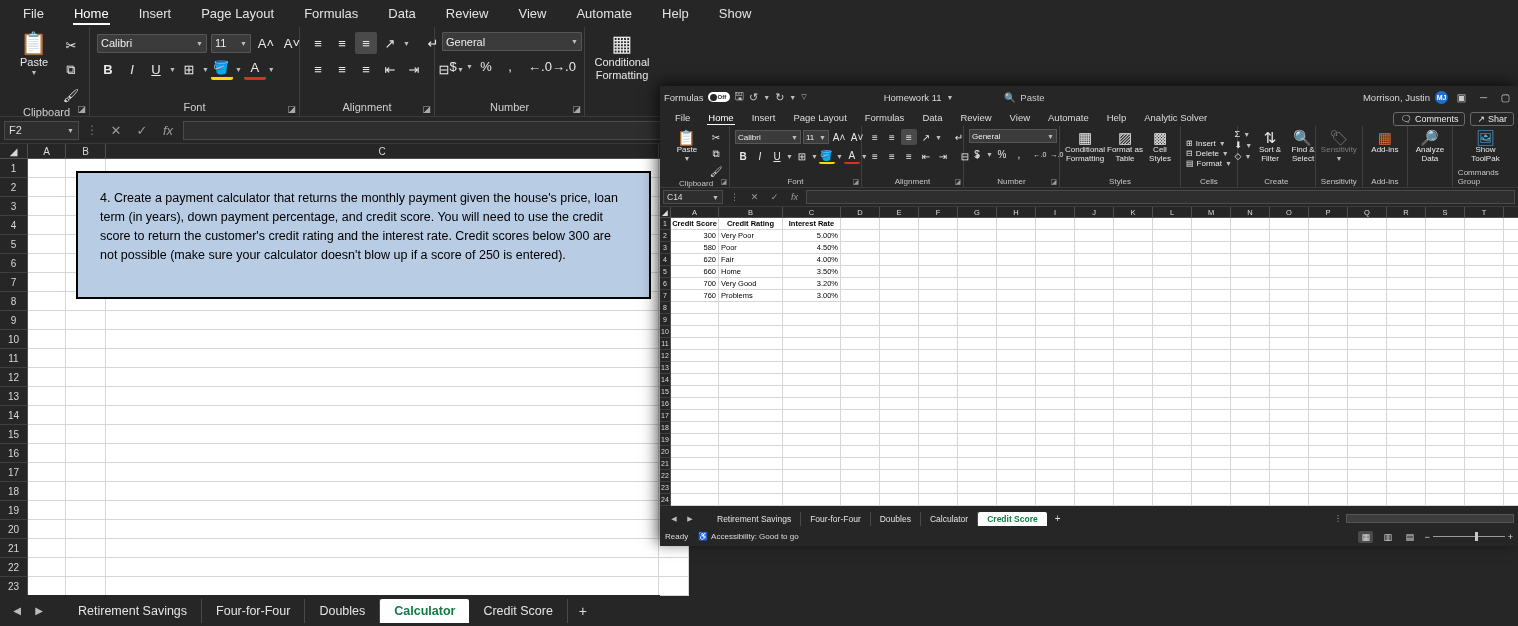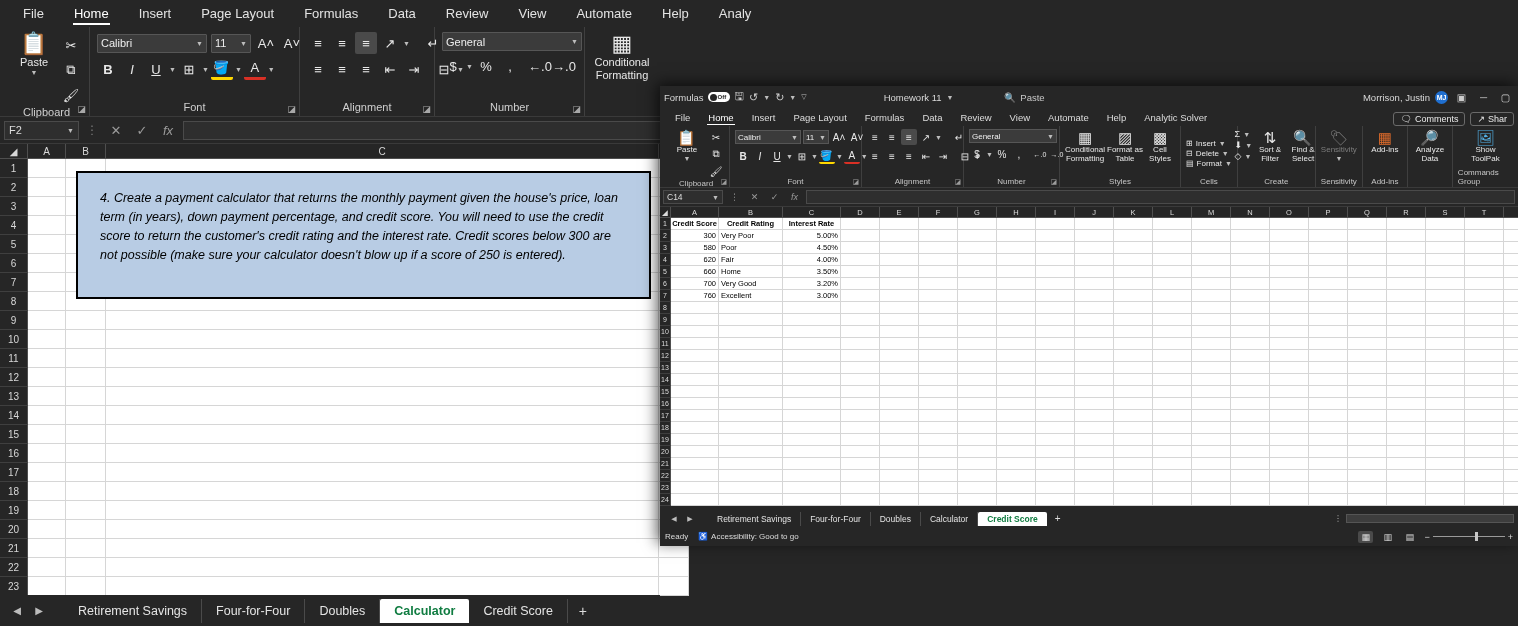--- a/index.html
+++ b/index.html
@@ -52,21 +52,21 @@
   .bgrow{ display:flex; height:19px; }
   .rhdr{ width:28px; background:#262626; color:#d8d8d8; font-size:10px;
     display:flex; align-items:center; justify-content:center;
     border-right:1px solid #4f4f4f; border-bottom:1px solid #3f3f3f; flex:none;}
   .cell{ background:#fff; border-right:1px solid #d6d6d6; border-bottom:1px solid #d6d6d6; flex:none;}
 
   .probbox{ position:absolute; border:2px solid #000; background:#b8cce4;
     color:#000; }
   .prob-title{ border-bottom:2px solid #000; height:22px; display:flex; align-items:center;
     padding-left:20px; font-size:12.5px; font-weight:bold; }
-  .prob-body{ padding:16px 22px 10px 22px; font-size:12.5px; line-height:1.52;font-style:italic; }
+  .prob-body{ padding:16px 22px 10px 22px; font-size:12.5px; line-height:1.52; }
 
   .bg-sheetbar{ position:absolute; left:0; bottom:0; width:660px; height:31px;
     background:#262626; display:flex; align-items:center; padding-left:6px; }
   .navarr{ width:22px; text-align:center; color:#bdbdbd; font-size:10px;}
   .shtab{ font-size:12.5px; color:#e4e4e4; padding:5px 14px; border-right:1px solid #4a4a4a;}
   .shtab.active{ background:#fff; color:#107c41; font-weight:bold; border-radius:2px 2px 0 0;
     border-right:none; }
   .plusbtn{ width:30px; text-align:center; font-size:14px; color:#ddd;}
 
   
@@ -169,21 +169,21 @@
       <div class="bg-tab">File</div>
       <div class="bg-tab active">Home</div>
       <div class="bg-tab">Insert</div>
       <div class="bg-tab">Page Layout</div>
       <div class="bg-tab">Formulas</div>
       <div class="bg-tab">Data</div>
       <div class="bg-tab">Review</div>
       <div class="bg-tab">View</div>
       <div class="bg-tab">Automate</div>
       <div class="bg-tab">Help</div>
-      <div class="bg-tab">Analy</div>
+      <div class="bg-tab">Show</div>
     </div>
 
   <div class="bg-ribbon">
 
     <div class="bg-grp">
       <div class="gbody">
         <div class="bigbtn">
           <span class="gl">📋</span>
           <span>Paste</span>
           <span class="cara">▼</span>
@@ -914,21 +914,21 @@
         <div class="fcell" style="width: 39px;"></div>
         <div class="fcell" style="width: 39px;"></div>
         <div class="fcell" style="width: 39px;"></div>
         <div class="fcell" style="width: 39px;"></div>
         <div class="fcell" style="width: 39px;"></div>
         <div class="fcell" style="width: 39px;"></div>
       </div>
       <div class="fg-row">
         <div class="frh">7</div>
         <div class="fcell num" style="width: 48px;">760</div>
-        <div class="fcell" style="width: 64px;">Excellent</div>
+        <div class="fcell" style="width: 64px;">Problems</div>
         <div class="fcell num" style="width: 58px;">3.00%</div>
         <div class="fcell" style="width: 39px;"></div>
         <div class="fcell" style="width: 39px;"></div>
         <div class="fcell" style="width: 39px;"></div>
         <div class="fcell" style="width: 39px;"></div>
         <div class="fcell" style="width: 39px;"></div>
         <div class="fcell" style="width: 39px;"></div>
         <div class="fcell" style="width: 39px;"></div>
         <div class="fcell" style="width: 39px;"></div>
         <div class="fcell" style="width: 39px;"></div>

